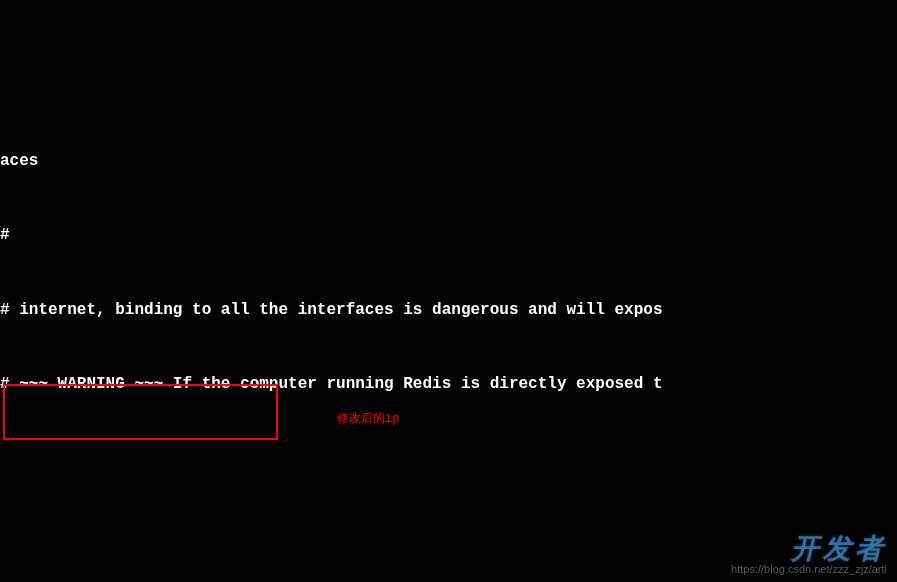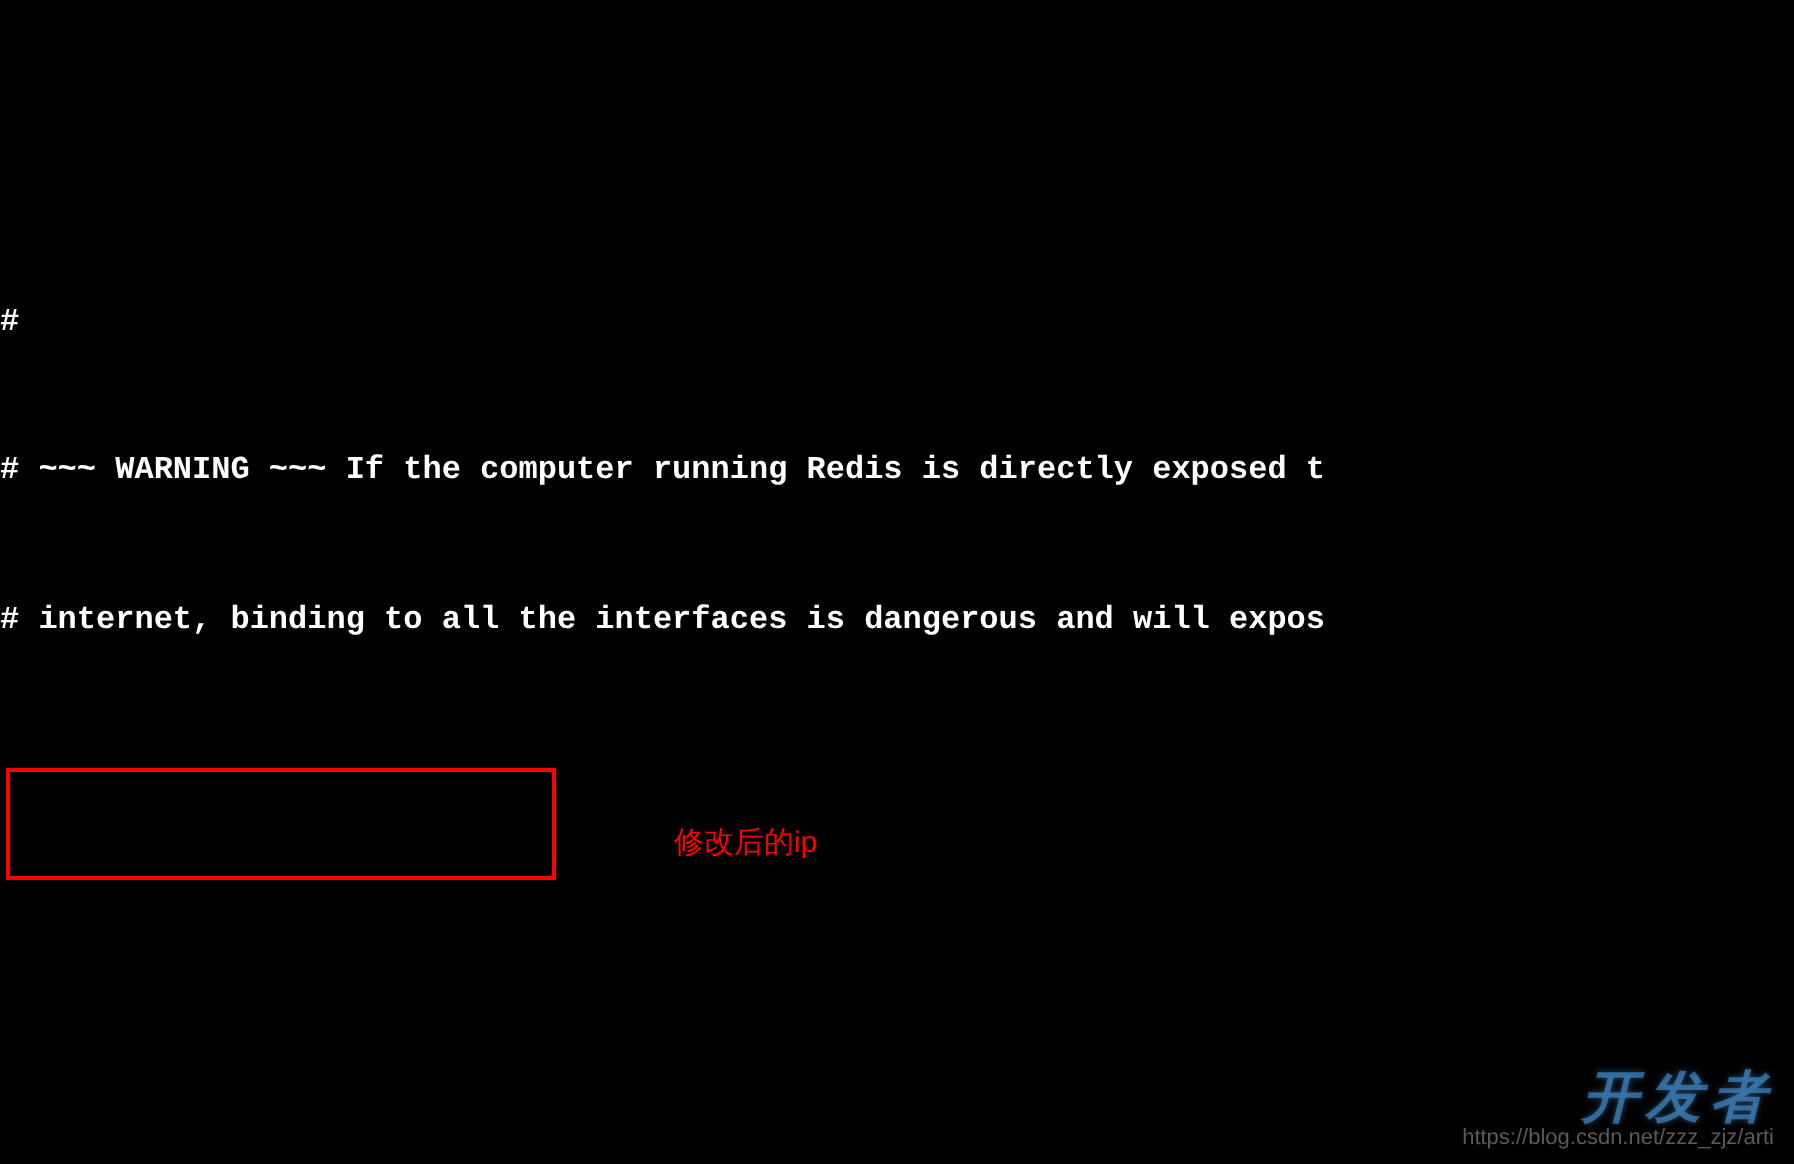--- a/index.html
+++ b/index.html
@@ -33,22 +33,22 @@
       border: 2px solid #ff0000;
       left: 3px;
       top: 384px;
       width: 275px;
       height: 56px;
       pointer-events: none;
     }
     .annotation-text {
       position: absolute;
       color: #ff0000;
-      font-family: Liberation Sans, sans-serif;
-      font-size: 15px;
+      font-family: Liberation Mono, monospace;
+      font-size: 12px;
       font-weight: normal;
       left: 337px;
       top: 410px;
     }
     .watermark-main {
       position: absolute;
       right: 10px;
       bottom: 12px;
       font-family: 'Microsoft YaHei', sans-serif;
       font-size: 28px;
@@ -69,23 +69,24 @@
       font-style: normal;
       color: rgba(100, 100, 100, 0.9);
     }
   </style>
 </head>
 <body>
 
 
 
 <div class="terminal-content">
+  <div class="line">aces</div>
   <div class="line">#</div>
+  <div class="line"># internet, binding to all the interfaces is dangerous and will expos</div>
   <div class="line"># ~~~ WARNING ~~~ If the computer running Redis is directly exposed t</div>
-  <div class="line"># internet, binding to all the interfaces is dangerous and will expos</div>
   
   
   
   
   
   
   
   
   
   

